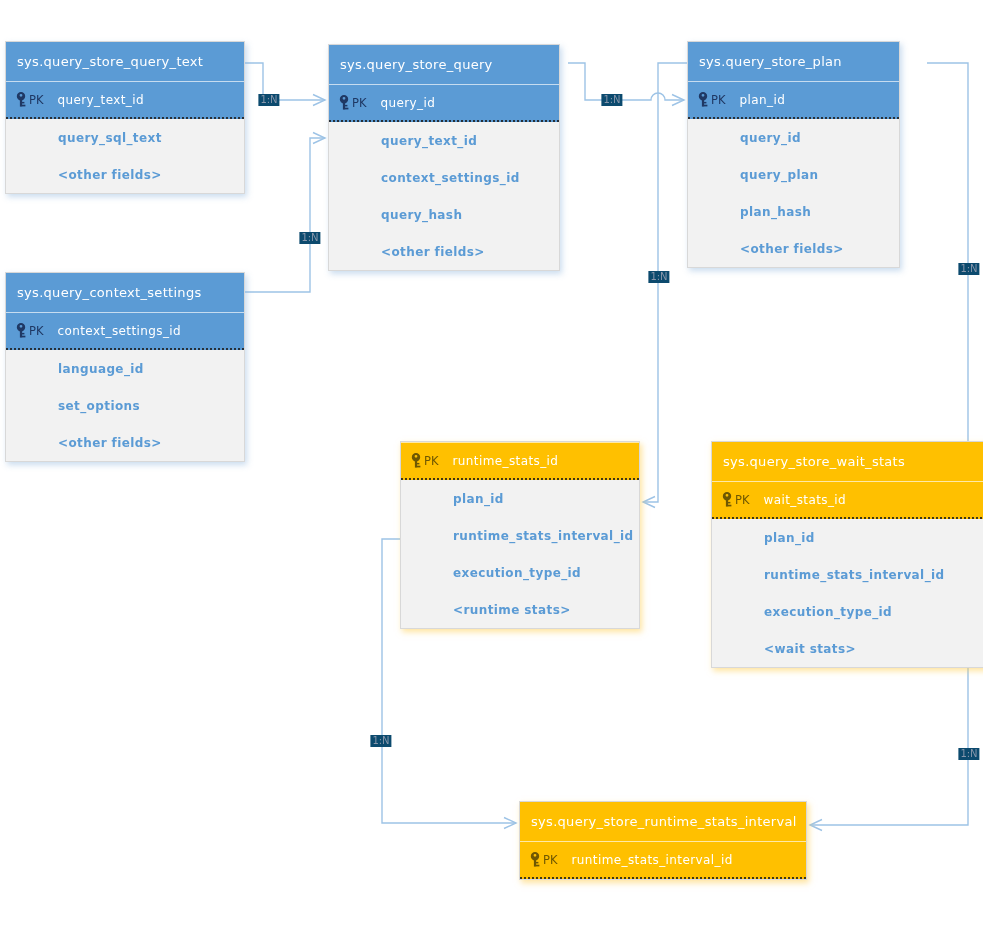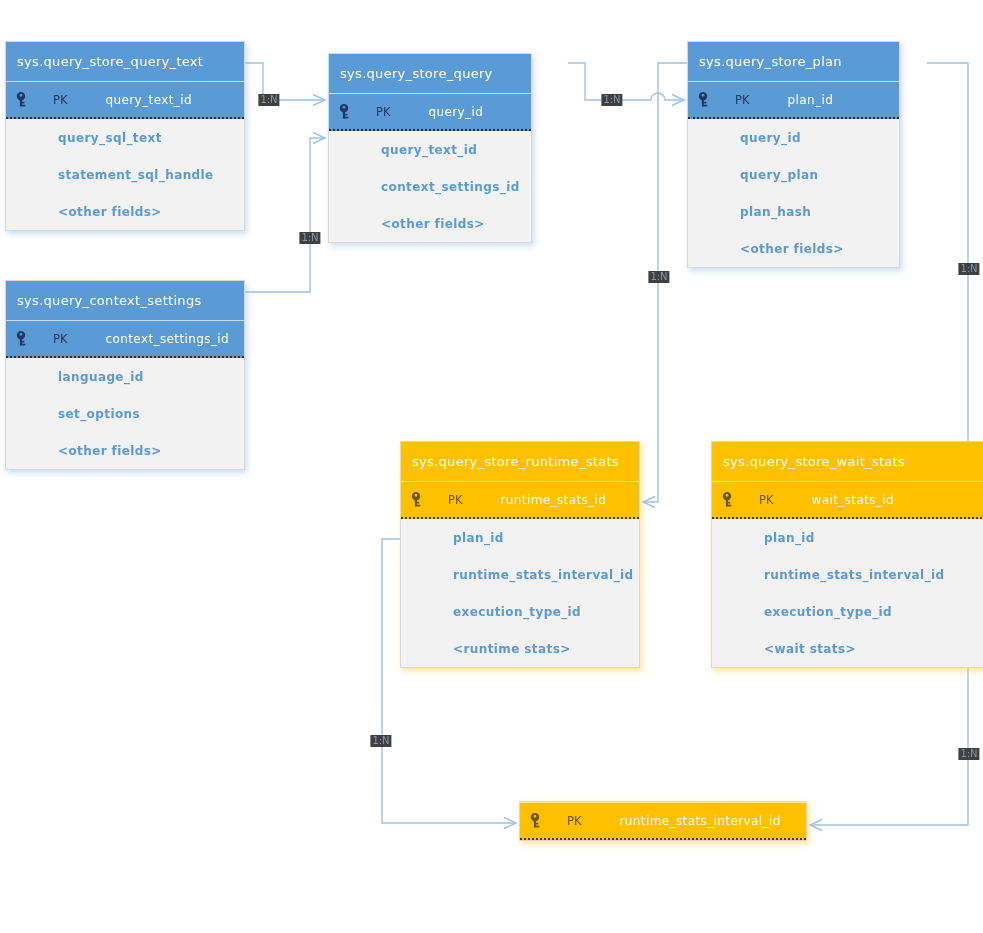--- a/index.html
+++ b/index.html
@@ -12,32 +12,32 @@
   .theme-blue{box-shadow:2px 3px 6px rgba(140,180,220,.45);}
   .theme-orange{box-shadow:2px 3px 6px rgba(255,205,80,.55);}
 
   .hdr{height:39px;display:flex;align-items:center;padding:0 11px;color:#ffffff;
        font-size:13px;letter-spacing:.3px;white-space:nowrap;box-sizing:border-box;}
   .theme-blue  .hdr,.theme-blue  .pkrow{background:#5B9BD5;}
   .theme-orange .hdr,.theme-orange .pkrow{background:#FFC000;}
 
   .pkrow{height:38px;display:flex;align-items:center;padding:0 8px;box-sizing:border-box;
          border-top:1px solid rgba(255,255,255,.65);
-         border-bottom:2px dotted rgba(30,30,30,.85);gap:24px;}
+         border-bottom:2px dotted rgba(30,30,30,.85);}
   .key{display:flex;align-items:center;}
   .theme-blue  .key,.theme-blue  .pklabel{color:#1F3864;}
   .theme-orange .key,.theme-orange .pklabel{color:#6e5702;}
   .pklabel{font-size:11.5px;margin-left:1px;}
   .pkfield{color:#ffffff;font-size:12px;letter-spacing:.4px;margin-left:14px;white-space:nowrap;}
 
   .body .field{height:37px;display:flex;align-items:center;padding-left:52px;
                color:#5B9BD5;font-size:12px;letter-spacing:.4px;white-space:nowrap;font-weight:bold;}
 
   .rel-label{position:absolute;transform:translate(-50%,-50%);font-size:10px;
-             color:#8796ab;background:#404040;padding:0 2px;line-height:12px;}
+             color:#8796ab;background:#0c4a6e;padding:0 2px;line-height:12px;}
 </style>
 </head>
 <body>
 
 <div class="canvas">
 
   <svg class="connectors">
     <path d="M245 63 H263 V100 H325"></path>
     <path d="M313 94.5 L325 100 L313 105.5"></path>
     <path d="M245 292 H310 V138 H325"></path>
@@ -63,42 +63,42 @@
             <rect x="5.9" y="7.2" width="2.2" height="7.4"></rect>
             <rect x="8" y="12.7" width="3.4" height="1.7"></rect>
             <rect x="8" y="9.9" width="2.4" height="1.5"></rect>
           </svg>
       </span>
       <span class="pklabel">PK</span>
       <span class="pkfield">query_text_id</span>
     </div>
     <div class="body">
       <div class="field">query_sql_text</div>
-      <div class="field">statement_sql_handle</div>
-      <div class="field">&lt;other fields&gt;</div>
-    </div>
-  </div>
-
-  <div class="table theme-blue" style="left:328px;top:17px;width:204px">
+      <div class="field">&lt;other fields&gt;</div>
+    </div>
+  </div>
+
+  <div class="table theme-blue" style="left:328px;top:8px;width:232px">
     <div class="hdr">sys.query_store_query</div>
     <div class="pkrow">
       <span class="key">
         <svg width="14" height="15" viewBox="0 0 14 15" fill="currentColor">
             <path fill-rule="evenodd" d="M7 0 a4.2 4.2 0 1 0 0 8.4 a4.2 4.2 0 1 0 0 -8.4 Z M7 1.9 a1.4 1.4 0 1 1 0 2.8 a1.4 1.4 0 1 1 0 -2.8 Z"></path>
             <rect x="5.9" y="7.2" width="2.2" height="7.4"></rect>
             <rect x="8" y="12.7" width="3.4" height="1.7"></rect>
             <rect x="8" y="9.9" width="2.4" height="1.5"></rect>
           </svg>
       </span>
       <span class="pklabel">PK</span>
       <span class="pkfield">query_id</span>
     </div>
     <div class="body">
       <div class="field">query_text_id</div>
       <div class="field">context_settings_id</div>
+      <div class="field">query_hash</div>
       <div class="field">&lt;other fields&gt;</div>
     </div>
   </div>
 
   <div class="table theme-blue" style="left:687px;top:5px;width:213px">
     <div class="hdr">sys.query_store_plan</div>
     <div class="pkrow">
       <span class="key">
         <svg width="14" height="15" viewBox="0 0 14 15" fill="currentColor">
             <path fill-rule="evenodd" d="M7 0 a4.2 4.2 0 1 0 0 8.4 a4.2 4.2 0 1 0 0 -8.4 Z M7 1.9 a1.4 1.4 0 1 1 0 2.8 a1.4 1.4 0 1 1 0 -2.8 Z"></path>
@@ -111,21 +111,21 @@
       <span class="pkfield">plan_id</span>
     </div>
     <div class="body">
       <div class="field">query_id</div>
       <div class="field">query_plan</div>
       <div class="field">plan_hash</div>
       <div class="field">&lt;other fields&gt;</div>
     </div>
   </div>
 
-  <div class="table theme-blue" style="left:5px;top:244px;width:240px">
+  <div class="table theme-blue" style="left:5px;top:236px;width:240px">
     <div class="hdr">sys.query_context_settings</div>
     <div class="pkrow">
       <span class="key">
         <svg width="14" height="15" viewBox="0 0 14 15" fill="currentColor">
             <path fill-rule="evenodd" d="M7 0 a4.2 4.2 0 1 0 0 8.4 a4.2 4.2 0 1 0 0 -8.4 Z M7 1.9 a1.4 1.4 0 1 1 0 2.8 a1.4 1.4 0 1 1 0 -2.8 Z"></path>
             <rect x="5.9" y="7.2" width="2.2" height="7.4"></rect>
             <rect x="8" y="12.7" width="3.4" height="1.7"></rect>
             <rect x="8" y="9.9" width="2.4" height="1.5"></rect>
           </svg>
       </span>
@@ -133,21 +133,20 @@
       <span class="pkfield">context_settings_id</span>
     </div>
     <div class="body">
       <div class="field">language_id</div>
       <div class="field">set_options</div>
       <div class="field">&lt;other fields&gt;</div>
     </div>
   </div>
 
   <div class="table theme-orange" style="left:400px;top:405px;width:240px">
-    <div class="hdr">sys.query_store_runtime_stats</div>
     <div class="pkrow">
       <span class="key">
         <svg width="14" height="15" viewBox="0 0 14 15" fill="currentColor">
             <path fill-rule="evenodd" d="M7 0 a4.2 4.2 0 1 0 0 8.4 a4.2 4.2 0 1 0 0 -8.4 Z M7 1.9 a1.4 1.4 0 1 1 0 2.8 a1.4 1.4 0 1 1 0 -2.8 Z"></path>
             <rect x="5.9" y="7.2" width="2.2" height="7.4"></rect>
             <rect x="8" y="12.7" width="3.4" height="1.7"></rect>
             <rect x="8" y="9.9" width="2.4" height="1.5"></rect>
           </svg>
       </span>
       <span class="pklabel">PK</span>
@@ -177,20 +176,21 @@
     </div>
     <div class="body">
       <div class="field">plan_id</div>
       <div class="field">runtime_stats_interval_id</div>
       <div class="field">execution_type_id</div>
       <div class="field">&lt;wait stats&gt;</div>
     </div>
   </div>
 
   <div class="table theme-orange" style="left:519px;top:765px;width:288px">
+    <div class="hdr">sys.query_store_runtime_stats_interval</div>
     <div class="pkrow">
       <span class="key">
         <svg width="14" height="15" viewBox="0 0 14 15" fill="currentColor">
             <path fill-rule="evenodd" d="M7 0 a4.2 4.2 0 1 0 0 8.4 a4.2 4.2 0 1 0 0 -8.4 Z M7 1.9 a1.4 1.4 0 1 1 0 2.8 a1.4 1.4 0 1 1 0 -2.8 Z"></path>
             <rect x="5.9" y="7.2" width="2.2" height="7.4"></rect>
             <rect x="8" y="12.7" width="3.4" height="1.7"></rect>
             <rect x="8" y="9.9" width="2.4" height="1.5"></rect>
           </svg>
       </span>
       <span class="pklabel">PK</span>

